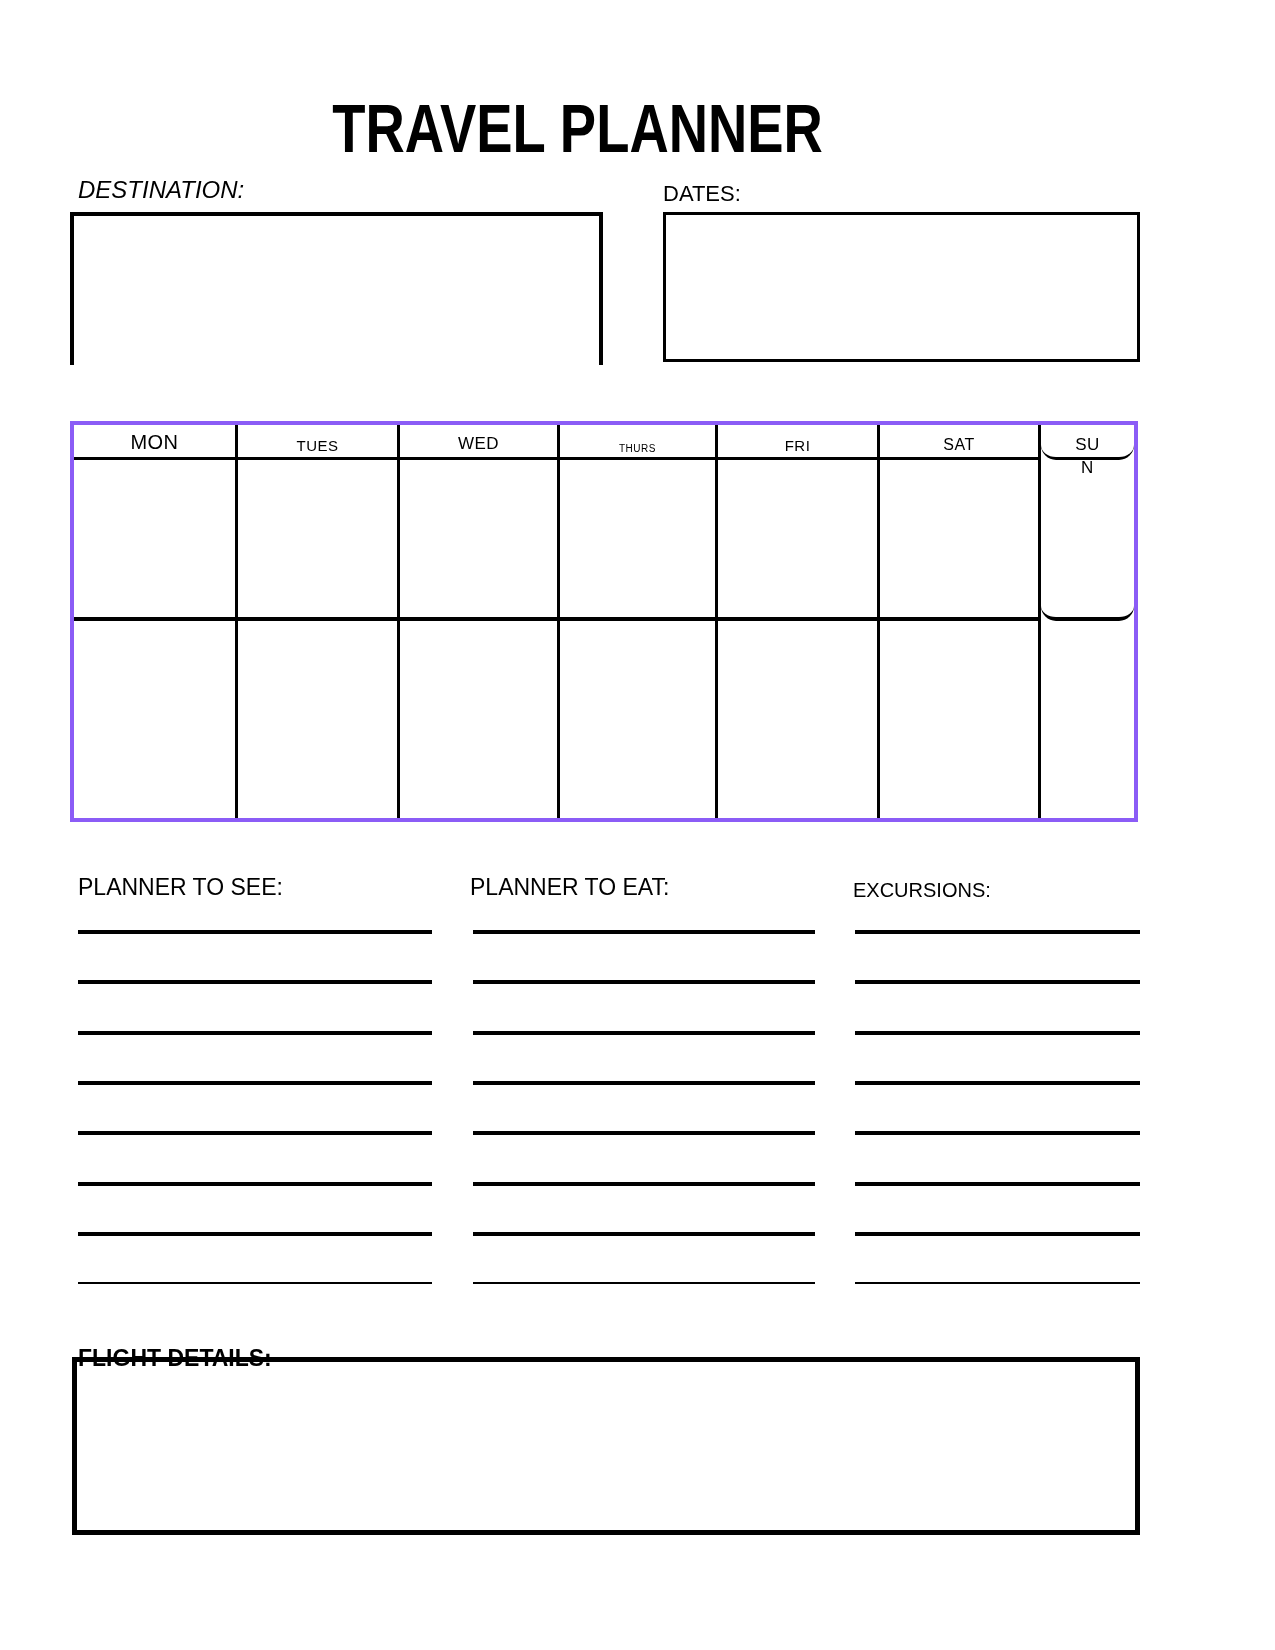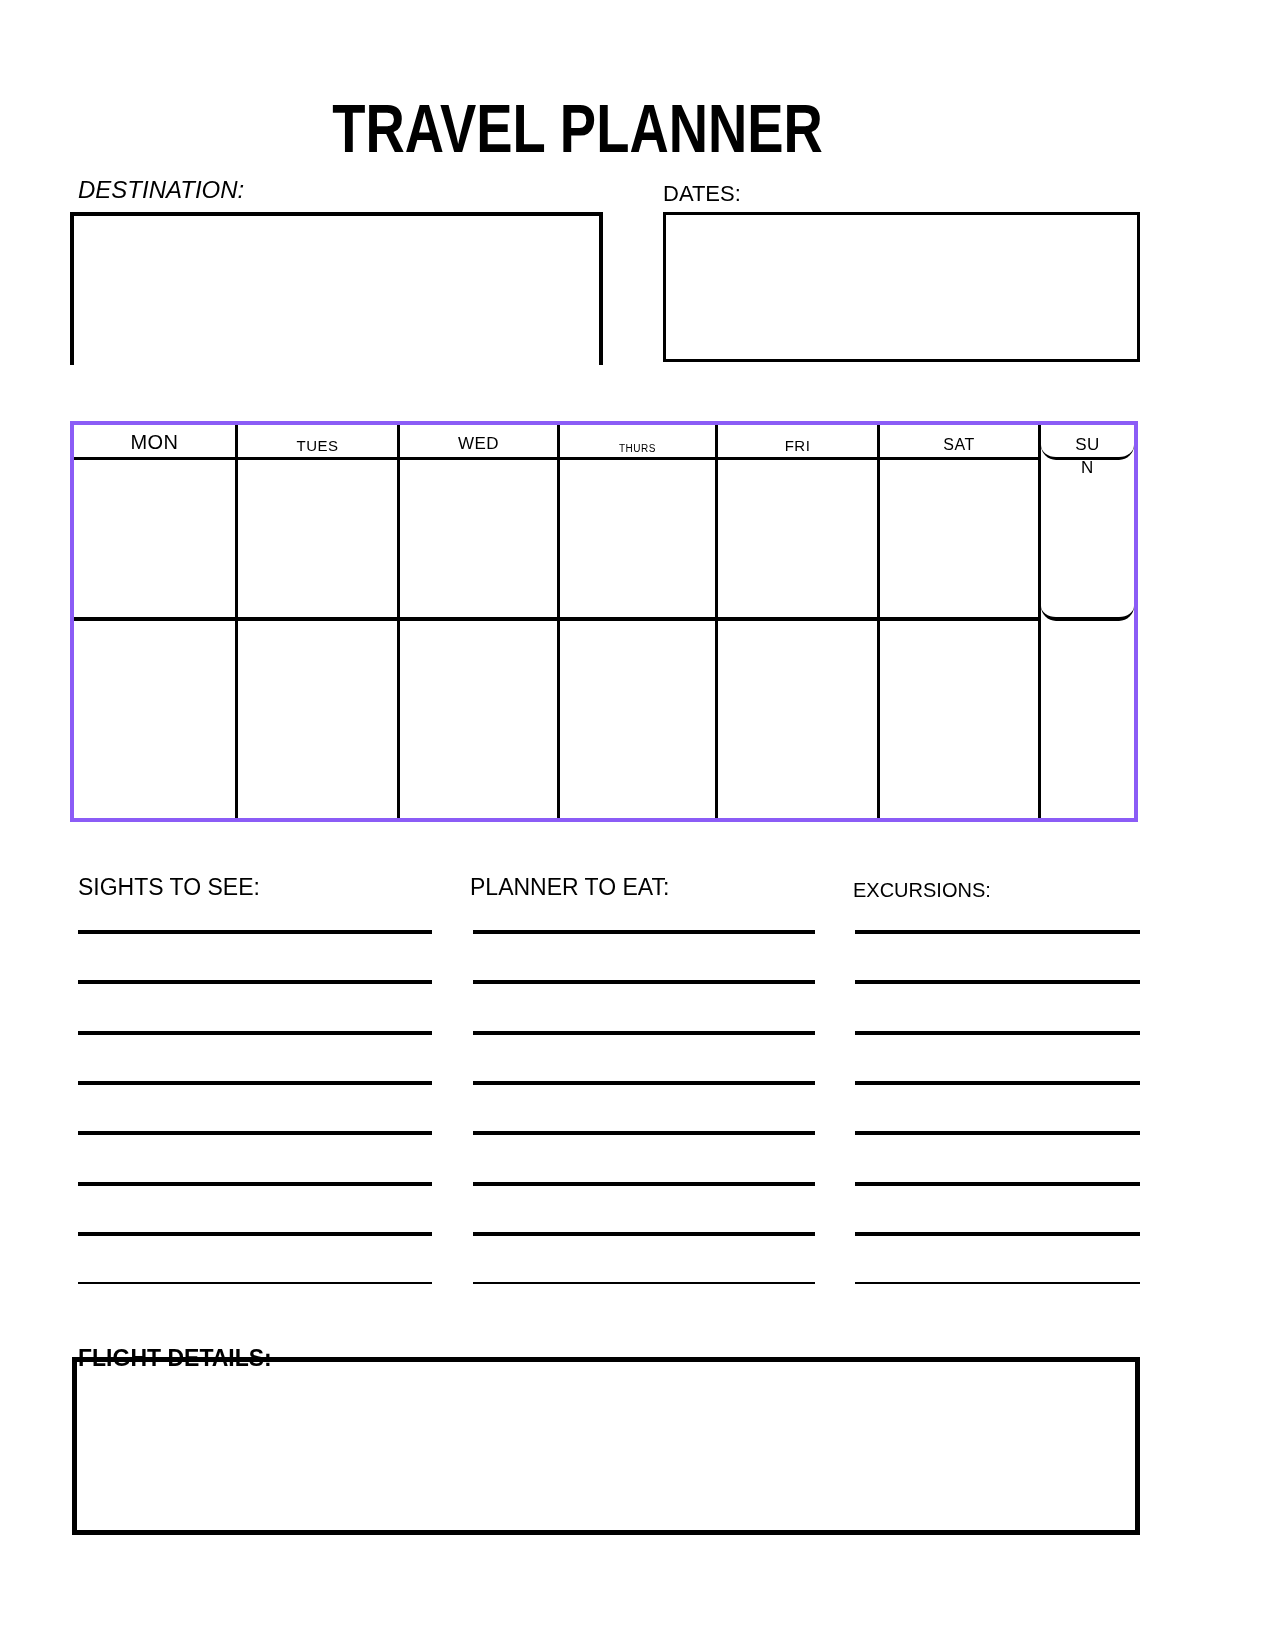--- a/index.html
+++ b/index.html
@@ -128,21 +128,21 @@
       <div class="r1"></div>
       <div class="r2"></div>
       <div class="r2"></div>
       <div class="r2"></div>
       <div class="r2"></div>
       <div class="r2"></div>
       <div class="r2"></div>
       <div class="r2"></div>
     </div>
 
-  <div class="lbl sights-lbl">SIGHTS TO SEE:</div>
+  <div class="lbl sights-lbl">PLANNER TO SEE:</div>
   <div class="lbl places-lbl">PLANNER TO EAT:</div>
   <div class="lbl excur-lbl">EXCURSIONS:</div>
 
   <div class="lines-col c0" id="lines-c0">
       <div class="rule-line" style="top: 0px;"></div>
       <div class="rule-line" style="top: 50px;"></div>
       <div class="rule-line" style="top: 101px;"></div>
       <div class="rule-line" style="top: 151px;"></div>
       <div class="rule-line" style="top: 201px;"></div>
       <div class="rule-line" style="top: 252px;"></div>

